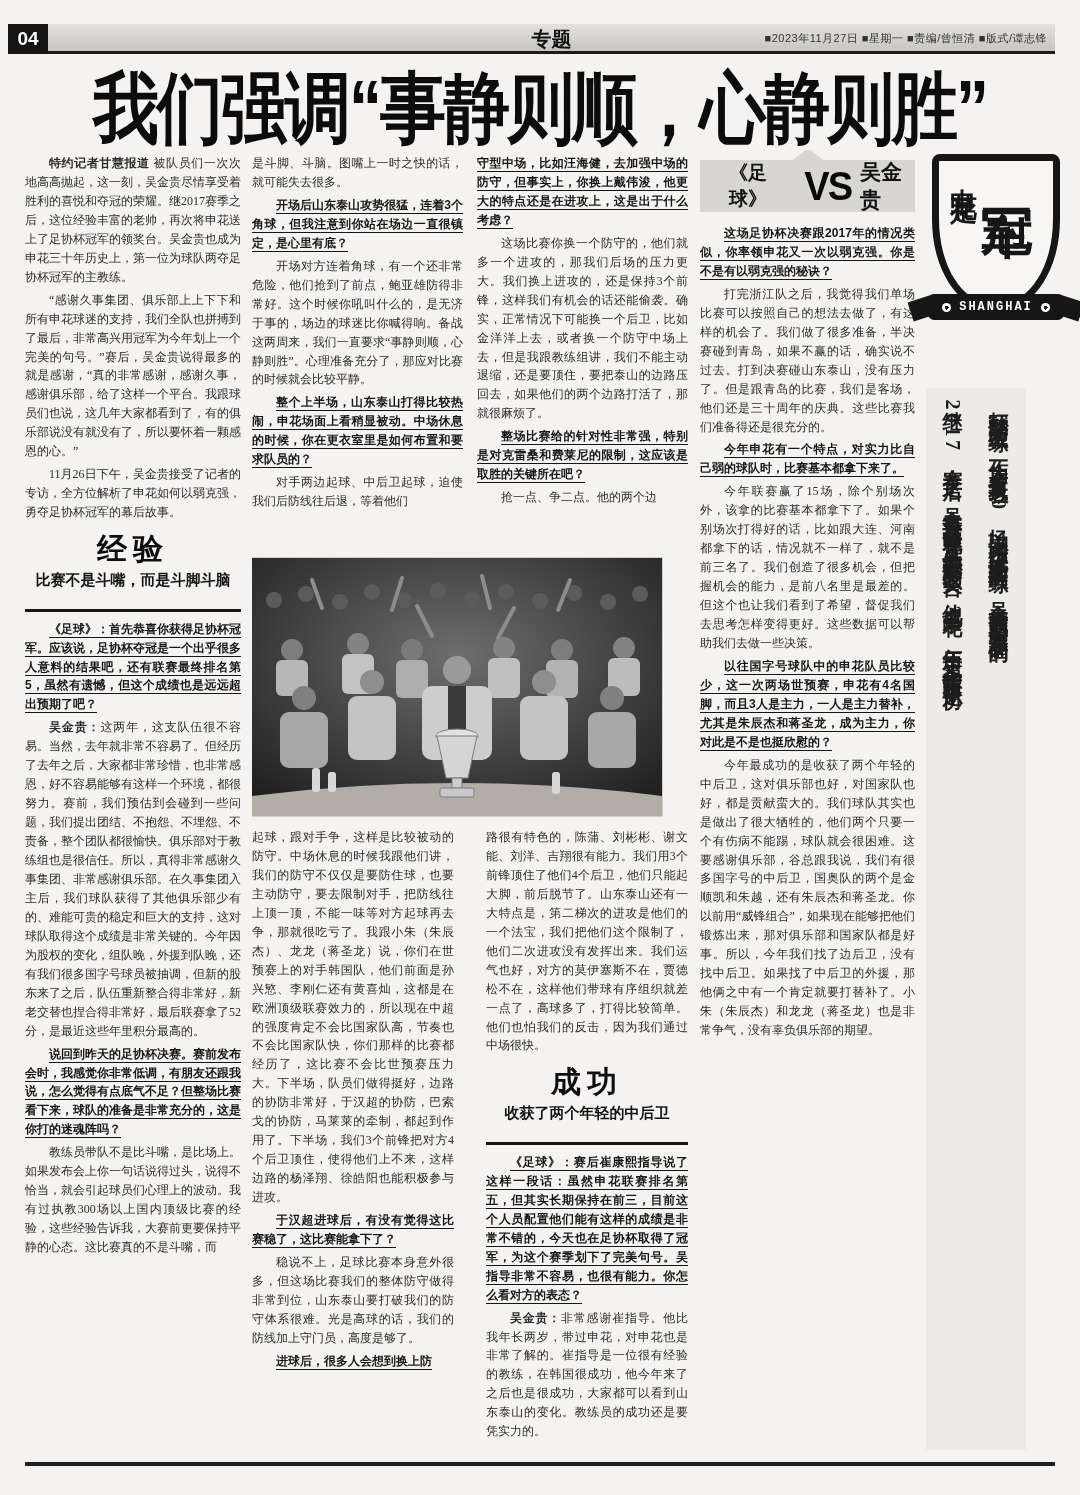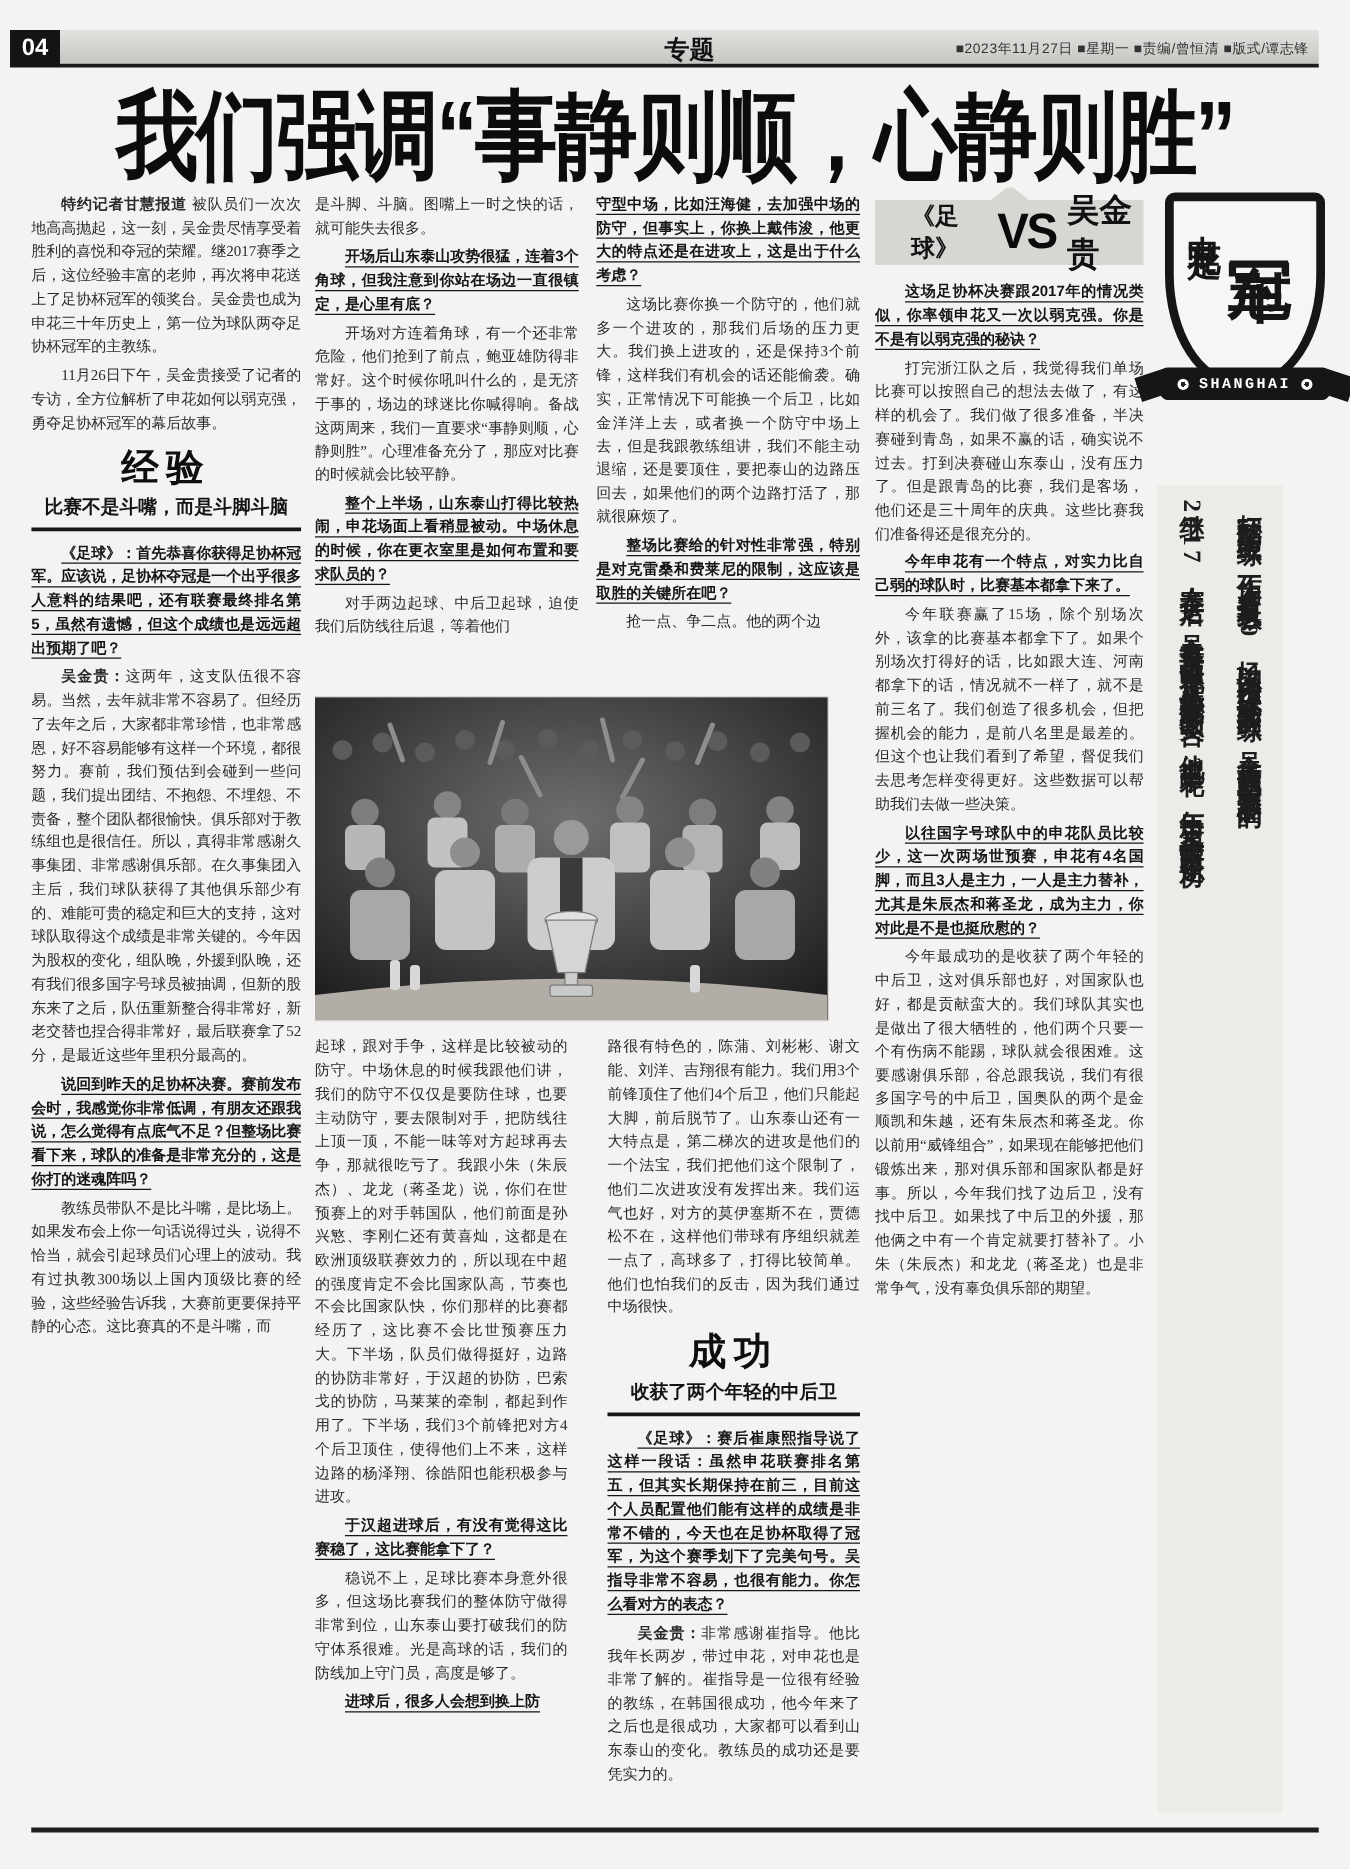--- a/index.html
+++ b/index.html
@@ -32,35 +32,35 @@
   p.a{text-indent:2em;}
   p.q{text-indent:2em;font-family:"Liberation Sans",sans-serif;font-weight:700;color:#161616;
       text-decoration:underline;text-underline-offset:4px;text-decoration-thickness:1.3px;}
   p.cont{text-indent:0;}
   .lead{font-weight:900;}
   p.a .lead{font-family:"Liberation Sans",sans-serif;}
   .section-head{text-align:center;margin:10px 0 8px;}
   .sec-title{font-family:"Liberation Sans",sans-serif;font-weight:900;font-size:30px;color:#0e0e0e;
              letter-spacing:6px;line-height:1.15;}
   .sec-sub{font-family:"Liberation Sans",sans-serif;font-weight:700;font-size:15px;color:#141414;
-           padding:4px 0 7px;border-bottom:3px solid #161616;}
+           padding:4px 0 19px;border-bottom:3px solid #161616;}
   
   .photo{width:410px;height:258px;margin:0 0 8px 0;overflow:hidden;background:#222;
          box-shadow:0 0 0 1px #9a9a9a66;}
   .photo svg{display:block;}
   
   .vs-box{position:relative;background:#d7d6d3;height:52px;margin:10px 0 12px;display:flex;
           align-items:center;justify-content:center;gap:9px;}
   .vs-notch{position:absolute;top:-12px;left:50%;transform:translateX(-50%);width:0;height:0;
             border-left:15px solid transparent;border-right:15px solid transparent;
             border-bottom:12px solid #d7d6d3;}
   .vs-left{font-family:"Liberation Serif",serif;font-weight:900;font-size:19px;color:#111;margin-left:29px;}
   .vs-mid{font-family:"Liberation Sans",sans-serif;font-weight:900;font-size:38px;color:#0a0a0a;
           letter-spacing:-2px;transform:scaleY(1.05);}
-  .vs-right{font-family:"Liberation Sans",sans-serif;font-weight:900;font-size:26px;color:#111;}
+  .vs-right{font-family:"Liberation Sans",sans-serif;font-weight:900;font-size:21px;color:#111;}
   
   .sidebar{position:absolute;left:912px;top:148px;width:168px;height:1318px;}
   .badge{width:150px;margin:6px auto 0;}
   .shield{width:128px;height:156px;margin:0 auto;border:7px solid #161616;background:#f7f6f4;
           border-radius:8px 8px 46% 46% / 8px 8px 58% 58%;display:flex;padding:6px 2px 2px 8px;box-sizing:border-box;}
   .shield-left{writing-mode:vertical-rl;text-orientation:upright;font-family:"Liberation Sans",sans-serif;
                font-weight:900;font-size:27px;color:#161616;letter-spacing:5px;line-height:1.2;}
   .shield-right{writing-mode:vertical-rl;text-orientation:upright;font-family:"Liberation Sans",sans-serif;
                 font-weight:900;font-size:52px;color:#161616;line-height:1;margin-left:2px;letter-spacing:2px;}
   .ribbon{position:relative;width:140px;height:26px;margin:-16px auto 0;background:#161616;
@@ -88,20 +88,21 @@
     <div class="graybar">
       <div class="secname">专题</div>
       <div class="dateline">■2023年11月27日 ■星期一 ■责编/曾恒清 ■版式/谭志锋</div>
     </div>
   </div>
 
   <div class="headline">我们强调“事静则顺，心静则胜”</div>
 
   <div class="colbase col1">
       <p class="a"><b class="lead">特约记者甘慧报道  </b>被队员们一次次地高高抛起，这一刻，吴金贵尽情享受着胜利的喜悦和夺冠的荣耀。继2017赛季之后，这位经验丰富的老帅，再次将申花送上了足协杯冠军的领奖台。吴金贵也成为申花三十年历史上，第一位为球队两夺足协杯冠军的主教练。</p>
+      <p class="a">“感谢久事集团、俱乐部上上下下和所有申花球迷的支持，我们全队也拼搏到了最后，非常高兴用冠军为今年划上一个完美的句号。”赛后，吴金贵说得最多的就是感谢，“真的非常感谢，感谢久事，感谢俱乐部，给了这样一个平台。我跟球员们也说，这几年大家都看到了，有的俱乐部说没有就没有了，所以要怀着一颗感恩的心。”</p>
       <p class="a">11月26日下午，吴金贵接受了记者的专访，全方位解析了申花如何以弱克强，勇夺足协杯冠军的幕后故事。</p>
       <div class="section-head">
         <div class="sec-title">经验</div>
         <div class="sec-sub">比赛不是斗嘴，而是斗脚斗脑</div>
       </div>
       <p class="q"><b class="lead">《足球》：</b>首先恭喜你获得足协杯冠军。应该说，足协杯夺冠是一个出乎很多人意料的结果吧，还有联赛最终排名第5，虽然有遗憾，但这个成绩也是远远超出预期了吧？</p>
       <p class="a"><b class="lead">吴金贵：</b>这两年，这支队伍很不容易。当然，去年就非常不容易了。但经历了去年之后，大家都非常珍惜，也非常感恩，好不容易能够有这样一个环境，都很努力。赛前，我们预估到会碰到一些问题，我们提出团结、不抱怨、不埋怨、不责备，整个团队都很愉快。俱乐部对于教练组也是很信任。所以，真得非常感谢久事集团、非常感谢俱乐部。在久事集团入主后，我们球队获得了其他俱乐部少有的、难能可贵的稳定和巨大的支持，这对球队取得这个成绩是非常关键的。今年因为股权的变化，组队晚，外援到队晚，还有我们很多国字号球员被抽调，但新的股东来了之后，队伍重新整合得非常好，新老交替也捏合得非常好，最后联赛拿了52分，是最近这些年里积分最高的。</p>
       <p class="q">说回到昨天的足协杯决赛。赛前发布会时，我感觉你非常低调，有朋友还跟我说，怎么觉得有点底气不足？但整场比赛看下来，球队的准备是非常充分的，这是你打的迷魂阵吗？</p>
       <p class="a">教练员带队不是比斗嘴，是比场上。如果发布会上你一句话说得过头，说得不恰当，就会引起球员们心理上的波动。我有过执教300场以上国内顶级比赛的经验，这些经验告诉我，大赛前更要保持平静的心态。这比赛真的不是斗嘴，而</p>
     </div>

